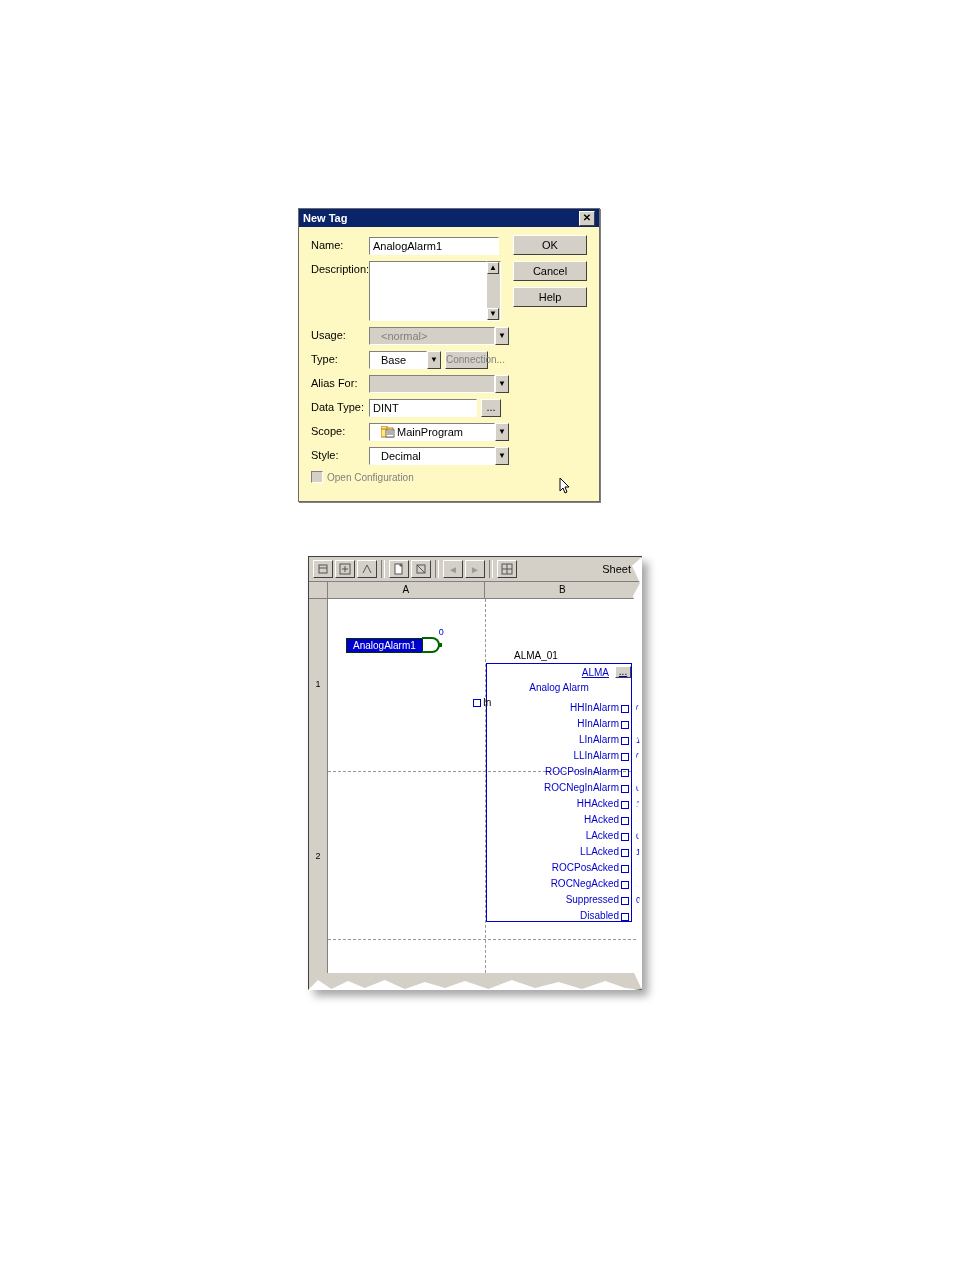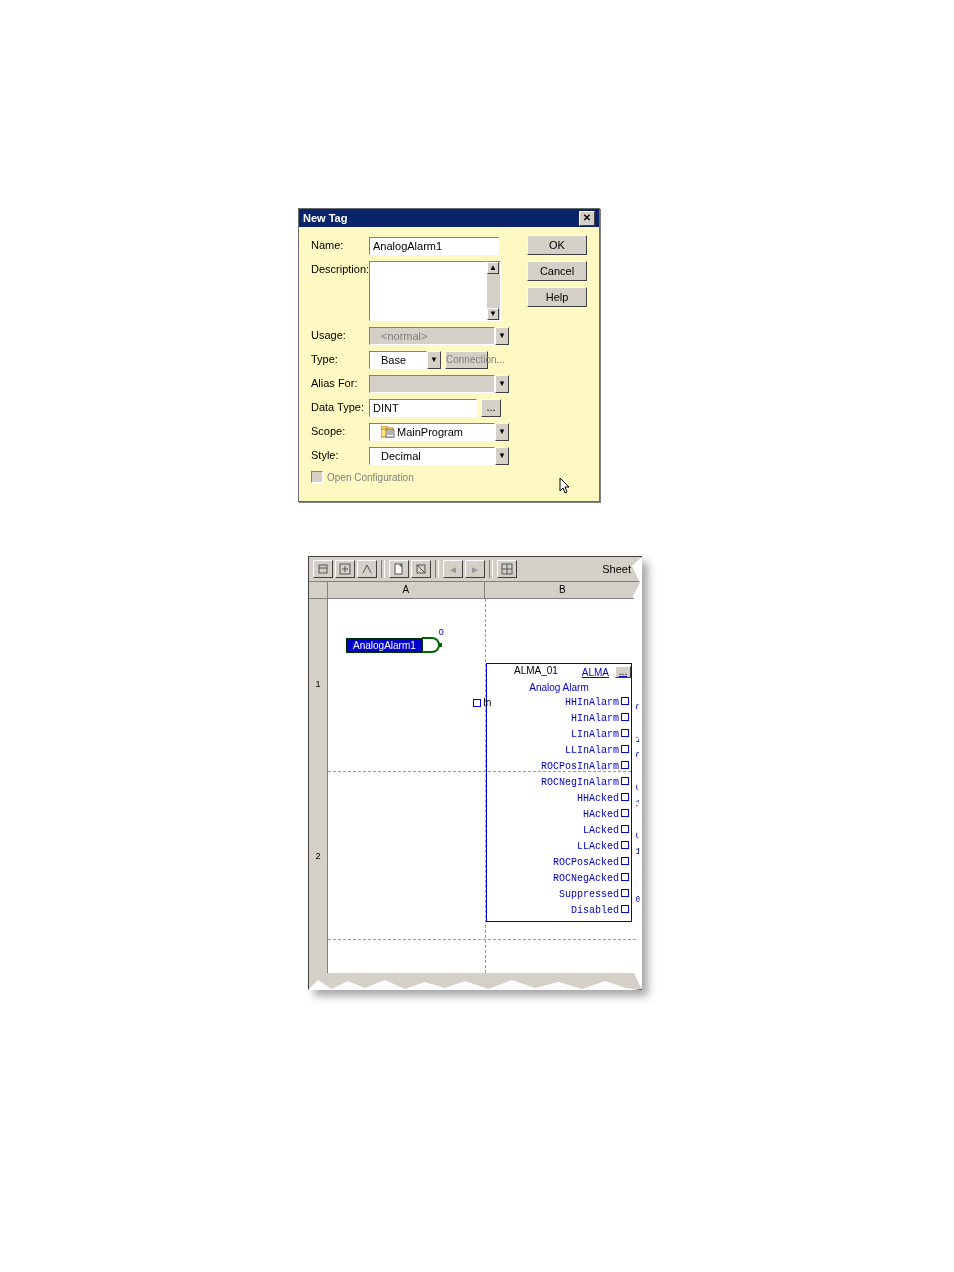--- a/index.html
+++ b/index.html
@@ -188,21 +188,21 @@
   
   .rbtns {
     position: absolute;
     right: 12px;
     top: 8px;
     display: flex;
     flex-direction: column;
     gap: 6px;
   }
   .rbtn {
-    width: 60px;
+    width: 74px;
     height: 20px;
     font-size: 11px;
     text-align: center;
     line-height: 18px;
     cursor: pointer;
   }
   .cursor-arrow {
     position: absolute;
     left: 260px;
     top: 250px;
@@ -361,21 +361,21 @@
   .tagsup {
     position: absolute;
     top: -12px;
     right: -6px;
     font-size: 9px;
     color: #0000cc;
   }
   
   .alma-title {
     position: absolute;
-    top: 66px;
+    top: 51px;
     left: 186px;
     font-size: 10px;
     color: #000;
   }
   .alma-block {
     position: absolute;
     top: 64px;
     left: 158px;
     width: 144px;
     border: 1px solid #0000cc;
@@ -416,25 +416,24 @@
   }
   .alma-in .pin {
     width: 6px;
     height: 6px;
     border: 1px solid #0000cc;
     margin-right: 2px;
   }
   .alma-row {
     display: flex;
     justify-content: flex-end;
-    align-items: flex-start;
+    align-items: flex-end;
     padding: 0 2px;
     height: 16px;
     position: relative;
-    font-family: Liberation Mono, monospace;
   }
   .alma-row .pinout {
     width: 6px;
     height: 6px;
     border: 1px solid #0000cc;
     margin-left: 2px;
   }
   .alma-row .val {
     position: absolute;
     right: -10px;

